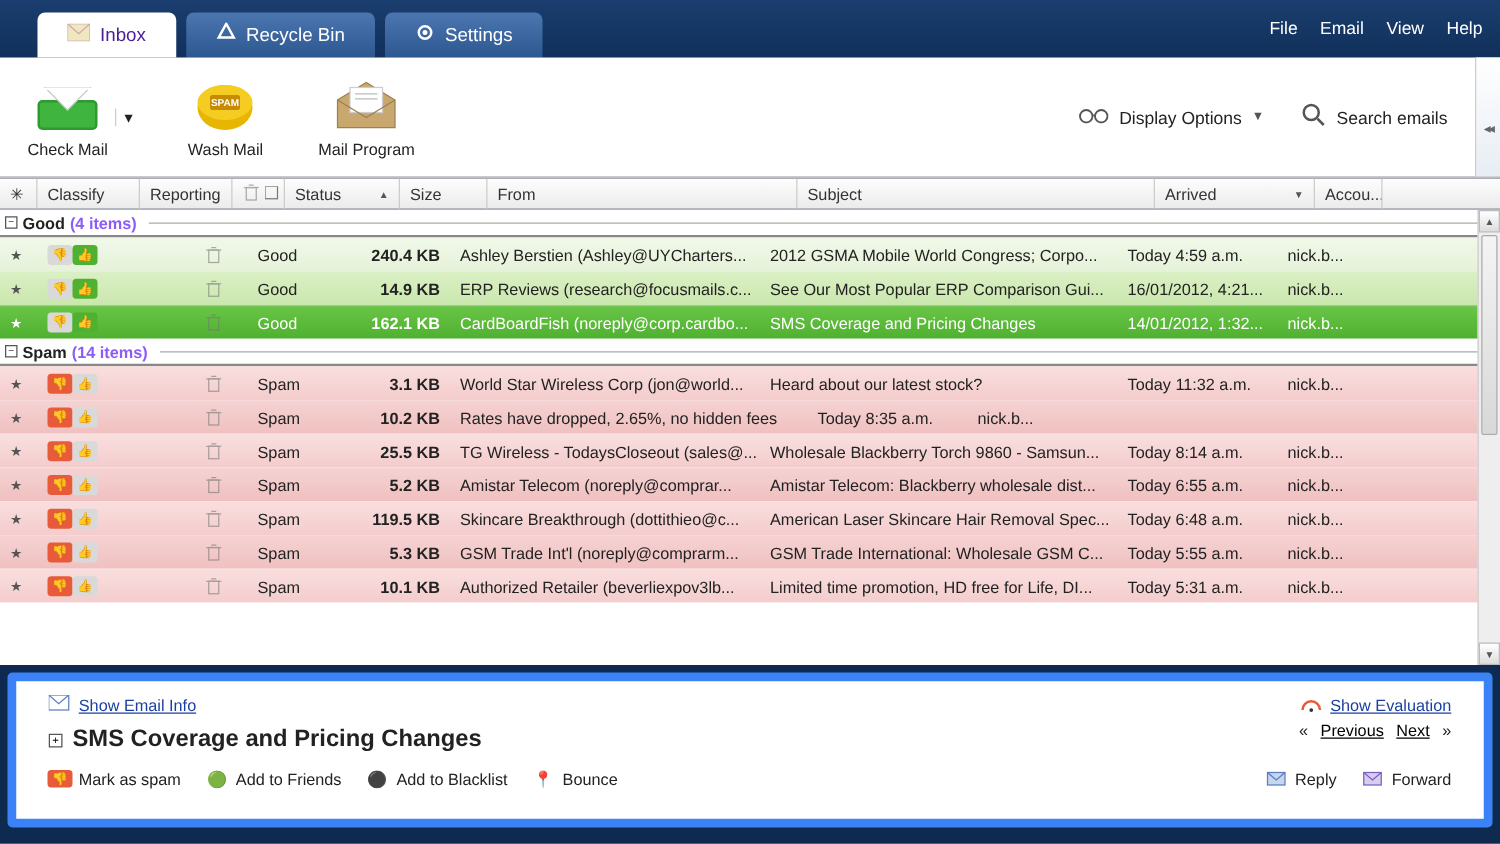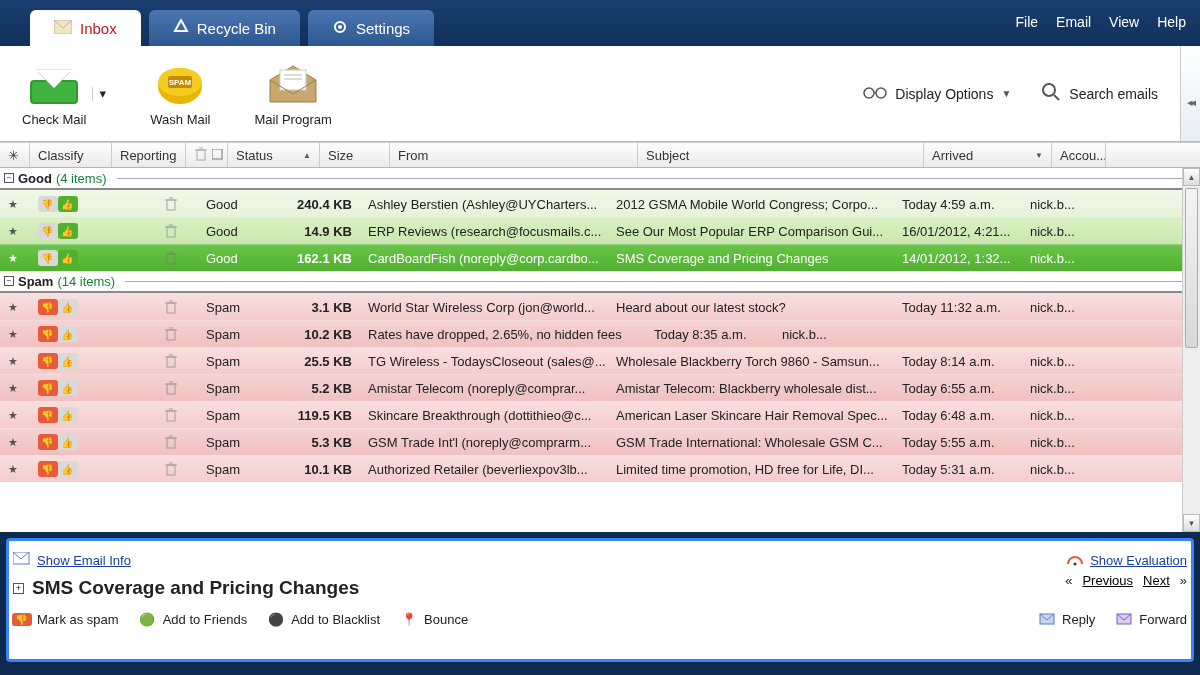--- a/index.html
+++ b/index.html
@@ -1,20 +1,20 @@
 <!DOCTYPE html>
 <html><head>
 <meta charset="utf-8">
 <style>
   * { box-sizing: border-box; margin: 0; padding: 0; font-family: "Segoe UI", Tahoma, sans-serif; }
   body { width: 1200px; height: 675px; overflow: hidden; background: #0f2a50; }
   .topbar { height: 46px; background: linear-gradient(#1a3e6f,#11305a); position: relative; }
   .tabs { display: flex; gap: 8px; padding-left: 30px; padding-top: 10px; }
   .tab { height: 36px; padding: 6px 24px; border-radius: 6px 6px 0 0; display: flex; align-items: center; gap: 8px; font-size: 15px; cursor: pointer; }
-  .tab.active { background: #fff; color: #b91c1c; }
+  .tab.active { background: #fff; color: #4c1d95; }
   .tab.inactive { background: linear-gradient(#4b76b0,#2d578f); color: #fff; align-items: center; }
   .menubar { position: absolute; right: 14px; top: 14px; display: flex; gap: 18px; }
   .menubar span { color: #fff; font-size: 14px; cursor: pointer; }
   .ribbon { background: #fff; height: 96px; padding: 8px 22px; display: flex; align-items: center; justify-content: space-between; border-bottom: 1px solid #bbb; position: relative; }
   .ribbon-left { display: flex; gap: 44px; align-items: flex-end; }
   .rbtn { display: flex; flex-direction: column; align-items: center; gap: 4px; cursor: pointer; font-size: 13px; color: #222; }
   .rbtn .bigicon { width: 60px; height: 48px; display: flex; align-items: center; justify-content: center; }
   .check-mail svg { width: 60px; height: 48px; }
   .wash-mail svg { width: 52px; height: 48px; }
   .mail-prog svg { width: 54px; height: 44px; }
@@ -24,21 +24,21 @@
   .ribbon-right { display: flex; gap: 30px; align-items: center; margin-right: 20px; }
   .opt { display: flex; align-items: center; gap: 8px; font-size: 14px; color: #222; cursor: pointer; }
   .opt .tri { font-size: 10px; color: #555; }
   .collapse-side { position:absolute; right:0; top:0; bottom:0; width:20px; background:linear-gradient(#fff,#e7edf4); border-left:1px solid #ccc; display:flex; align-items:flex-start; justify-content:center; padding-top:50px; cursor:pointer; color:#666; font-size:11px; letter-spacing:-2px;}
   .headers { height: 26px; background: linear-gradient(#fdfdfd,#ebebeb); border-top:1px solid #ccc; border-bottom:1px solid #b5b5b5; display: flex; align-items: center; font-size: 13px; color: #333; }
   .hcell { border-right: 1px solid #ccc; height: 100%; display: flex; align-items: center; padding: 0 8px; overflow: hidden; white-space: nowrap; cursor: pointer; }
   .hcell .sort { font-size:8px; margin-left:auto; color:#555;}
   .list-area { background:#fff; height: 364px; overflow: hidden; position: relative; }
   .group-row { height: 22px; background:#fff; border-bottom:2px solid #888; display:flex; align-items:center; font-size:13px; color:#222; padding-left:4px; gap:4px;}
   .group-row .box { width:10px; height:10px; border:1px solid #555; display:flex; align-items:center; justify-content:center; font-size:8px; line-height:8px; color:#333; }
-  .group-row .cnt { color:#15803d; }
+  .group-row .cnt { color:#8b5cf6;font-weight:bold; }
   .group-row .line { flex:1; height:0; border-top:1px solid #aaa; margin-left:6px; margin-right:4px;}
   .row { height: 27px; display: flex; align-items: center; font-size: 13px; color: #222; border-top:1px solid rgba(255,255,255,.4); }
   .row.good0 { background: linear-gradient(#f0f8e8,#e6f2d9); }
   .row.good1 { background: linear-gradient(#daf0c4,#cae7ae); }
   .row.good-sel { background: linear-gradient(#69c547,#4fb02f); color:#fff; }
   .row.spam0 { background: linear-gradient(#f9dede,#f4cccc); }
   .row.spam1 { background: linear-gradient(#f5d2d2,#f0c0c0); }
   .cell { padding:0 8px; overflow:hidden; white-space:nowrap; text-overflow:ellipsis; height:100%; display:flex; align-items:center; }
   .cell.size { justify-content:flex-end;font-weight:bold; }
   .star { color:#555; font-size:11px; }
@@ -47,21 +47,21 @@
   .thumbs .t { width:20px; height:16px; border-radius:3px; display:flex; align-items:center; justify-content:center; font-size:10px; }
   .thumbs .down { background:#e85b3a; color:#fff; }
   .thumbs .down.dim { background:#d9d9d9; color:#aaa; }
   .thumbs .up { background:#50b030; color:#fff; }
   .thumbs .up.dim { background:#d9d9d9; color:#aaa; }
   .trash-ico{ width:14px; height:16px; opacity:.6;}
   .scrollbar { position:absolute; right:0; top:0; bottom:0; width:18px; background:#eee; border-left:1px solid #ccc;}
   .scrollbar .arrow{height:18px; background:linear-gradient(#fff,#ddd); border:1px solid #bbb; display:flex; align-items:center; justify-content:center; font-size:8px; color:#555;}
   .scrollbar .thumb{ position:absolute; left:2px; right:2px; top:20px; height:160px; background:linear-gradient(#f4f4f4,#d8d8d8); border:1px solid #aaa; border-radius:2px;}
   .scrollbar .arrow.bot{position:absolute; bottom:0; left:0; right:0;}
-  .preview { border:3px solid #3b82f6; border-radius:4px; margin:6px 6px 0 6px; background:#fff; padding:8px 4px; height:124px;}
+  .preview { border:7px solid #3b82f6; border-radius:4px; margin:6px 6px 0 6px; background:#fff; padding:8px 26px; height:124px;}
   .pv-top { display:flex; justify-content:space-between; align-items:center; height:22px;}
   .pv-link { color:#1a3fa0; text-decoration:underline; display:flex; align-items:center; gap:6px; cursor:pointer; font-size:13px;}
   .pv-nav { display:flex; gap:10px; font-size:13px; color:#222;}
   .pv-nav a{ color:#000000; text-decoration:underline; cursor:pointer;}
   .pv-title-row{ display:flex; align-items:center; gap:8px; margin-top:8px;}
   .pv-title-row .box{ width:11px; height:11px; border:1px solid #555; display:flex; align-items:center; justify-content:center; font-size:9px;}
   .pv-title{ font-size:19px; font-weight:bold; color:#222;}
   .pv-actions{ display:flex; justify-content:space-between; margin-top:12px;}
   .pv-left, .pv-right{ display:flex; gap:20px;}
   .pv-act{ display:flex; align-items:center; gap:6px; font-size:13px; color:#222; cursor:pointer;}

